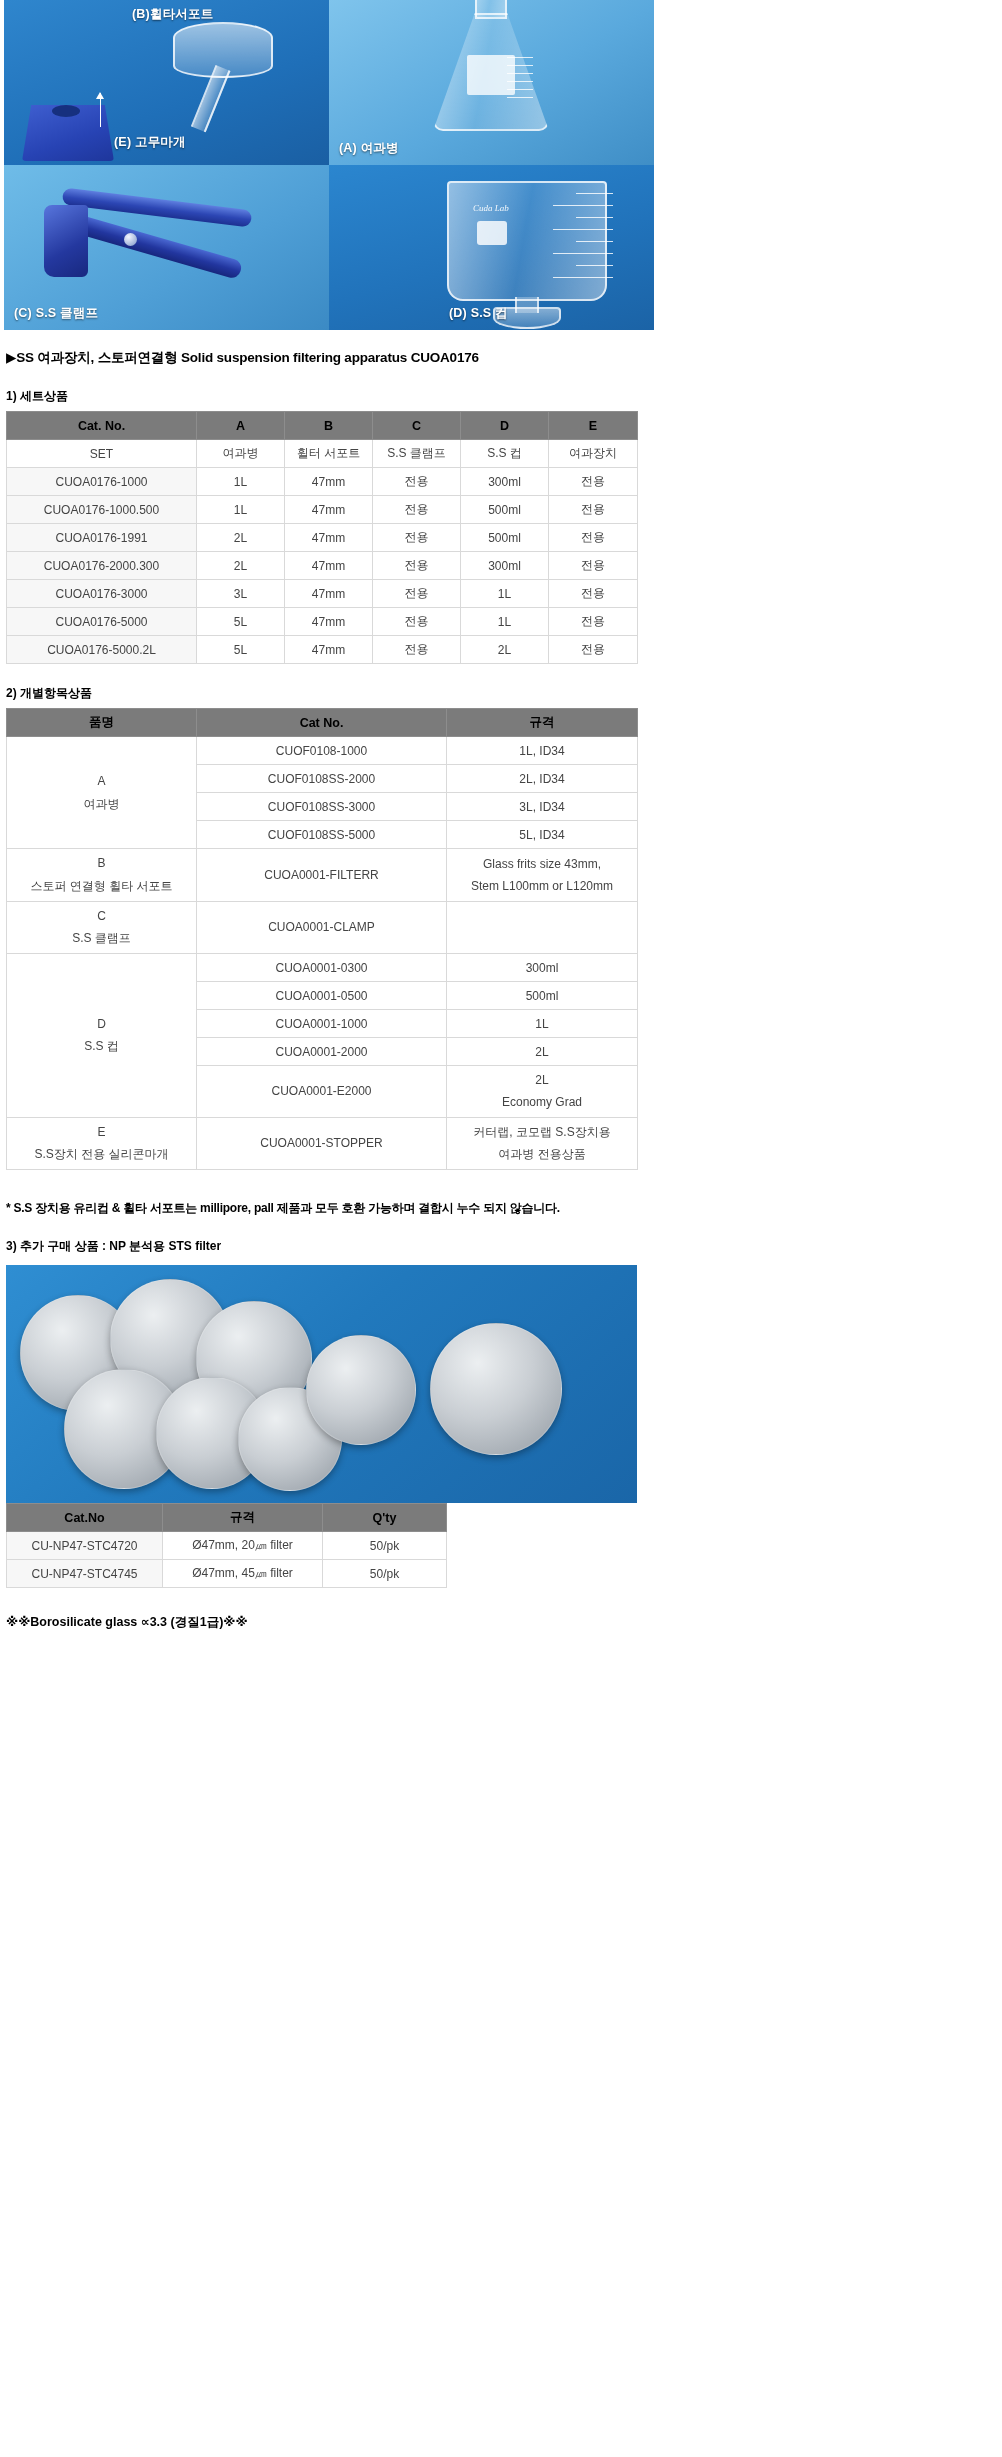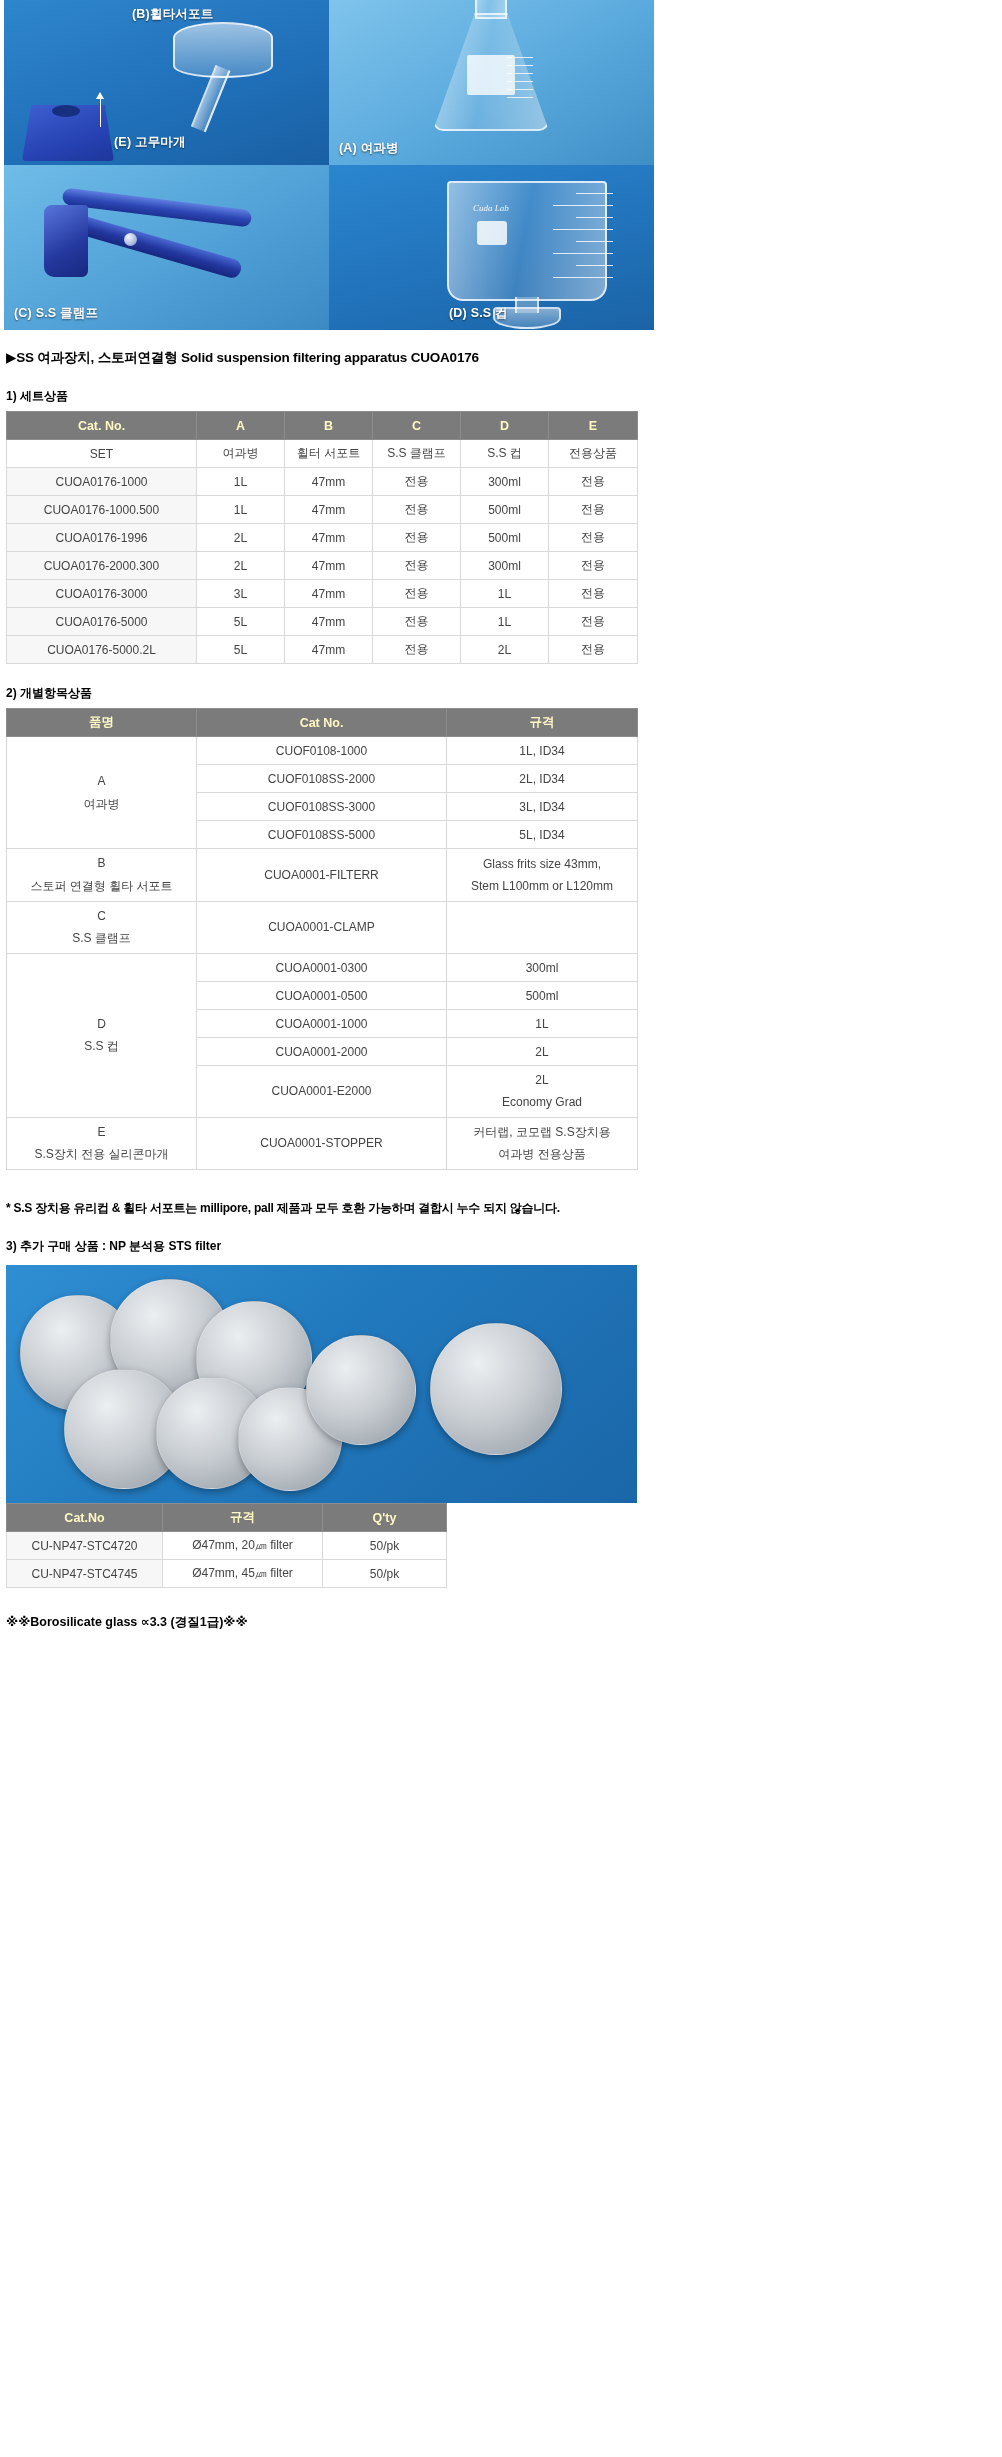--- a/index.html
+++ b/index.html
@@ -191,21 +191,21 @@
   
   table {
     border-collapse: collapse;
     margin-left: 6px;
     font-size: 12px;
     color: #3b3b3b;
     table-layout: fixed;
   }
   th {
     background: #7b7b7b;
-    color: #fef9c3;
+    color: #000000;
     font-weight: 700;
     font-size: 12.5px;
     border: 1px solid #8d8d8d;
     height: 28px;
     text-align: center;
   }
   td {
     border: 1px solid #d9d9d9;
     text-align: center;
     height: 28px;
@@ -323,40 +323,40 @@
           <th>E</th>
         </tr>
       </thead>
     <tbody id="t1-body">
         <tr>
           <td>SET</td>
           <td>여과병</td>
           <td>휠터 서포트</td>
           <td>S.S 클램프</td>
           <td>S.S 컵</td>
-          <td>전용상품</td>
+          <td>여과장치</td>
         </tr>
         <tr>
           <td class="alt">CUOA0176-1000</td>
           <td>1L</td>
           <td>47mm</td>
           <td>전용</td>
           <td>300ml</td>
           <td>전용</td>
         </tr>
         <tr>
           <td class="alt">CUOA0176-1000.500</td>
           <td>1L</td>
           <td>47mm</td>
           <td>전용</td>
           <td>500ml</td>
           <td>전용</td>
         </tr>
         <tr>
-          <td class="alt">CUOA0176-1996</td>
+          <td class="alt">CUOA0176-1991</td>
           <td>2L</td>
           <td>47mm</td>
           <td>전용</td>
           <td>500ml</td>
           <td>전용</td>
         </tr>
         <tr>
           <td class="alt">CUOA0176-2000.300</td>
           <td>2L</td>
           <td>47mm</td>

